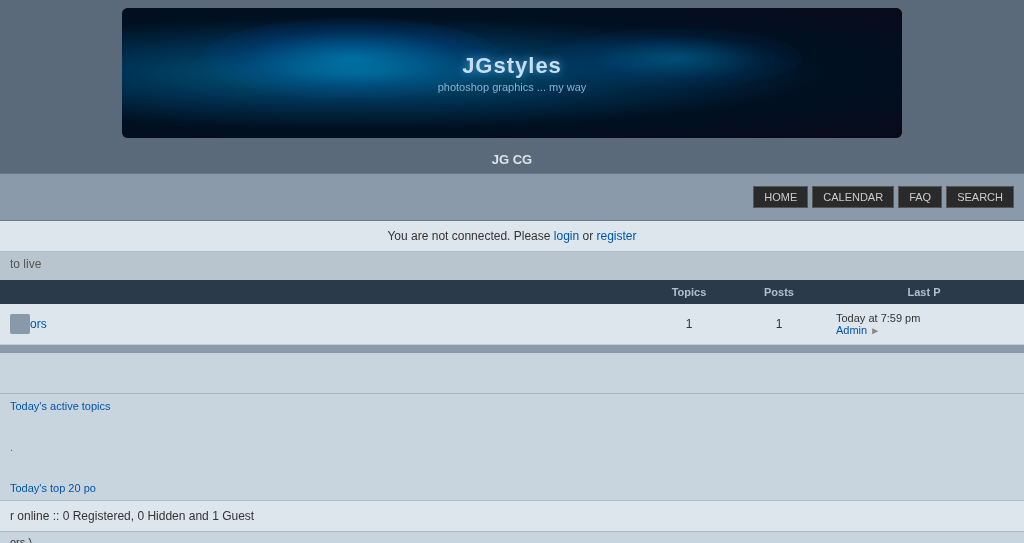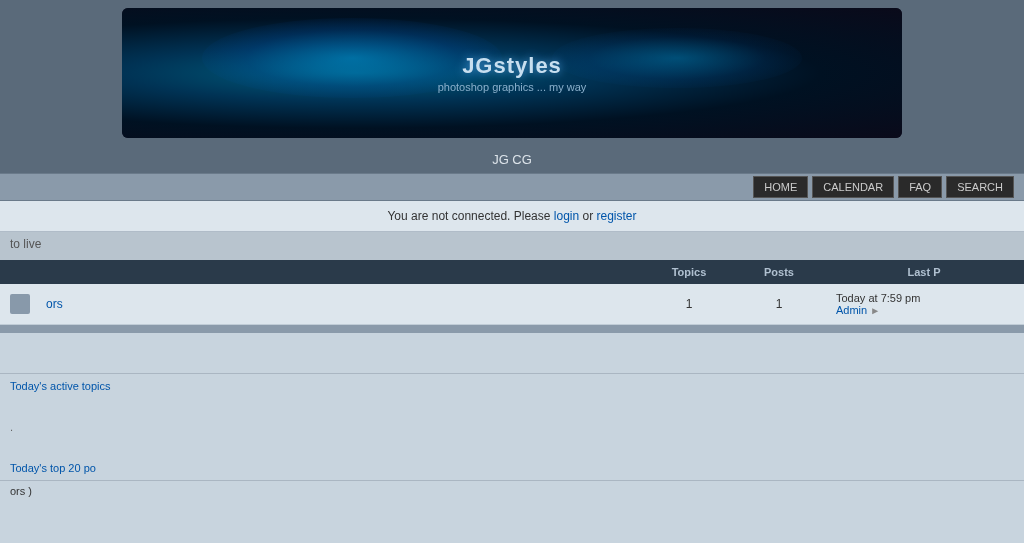--- a/index.html
+++ b/index.html
@@ -63,27 +63,27 @@
       margin-top: 2px;
     }
 
     
     .site-title-bar {
       background: #5a6a7a;
       text-align: center;
       padding: 6px 0;
       color: #dde4ea;
       font-size: 13px;
-      font-weight: normal;
+      font-weight: bold;
     }
 
     
     .nav-bar {
       background: #8a9aaa;
-      padding: 2px 10px;
+      padding: 12px 10px;
       display: flex;
       justify-content: flex-end;
       align-items: center;
       border-top: 1px solid #6a7a8a;
       border-bottom: 1px solid #6a7a8a;
     }
     .nav-button {
       background: #2a2a2a;
       color: #ccc;
       border: 1px solid #555;
@@ -162,21 +162,21 @@
       background: #dde6ed;
       display: flex;
       align-items: center;
       border-bottom: 1px solid #c0ccd6;
     }
     .forum-row-left {
       flex: 1;
       padding: 8px 10px;
       display: flex;
       align-items: center;
-      gap: 16px;
+      gap: 0;
     }
     .forum-icon {
       width: 20px;
       height: 20px;
       background: #8899aa;
       border-radius: 2px;
       flex-shrink: 0;
     }
     .forum-name {
       color: #0055aa;
@@ -309,19 +309,24 @@
   <div class="spacer-row"></div>
 
   <div style="height: 40px; background: #c8d4de;"></div>
 
   <div class="stats-bar">
     <a href="#">Today's active topics</a>
     <span style="color:#666;">.</span>
     <a href="#">Today's top 20 po</a>
   </div>
 
+  <div class="online-section">
+    <div class="online-text">
+      <span>r online :: 0 Registered, 0 Hidden and 1 Guest</span>
+    </div>
+  </div>
 
 
   <div class="bottom-row">
     <span>ors )</span>
   </div>
 
 </div>
 
 </body></html>

